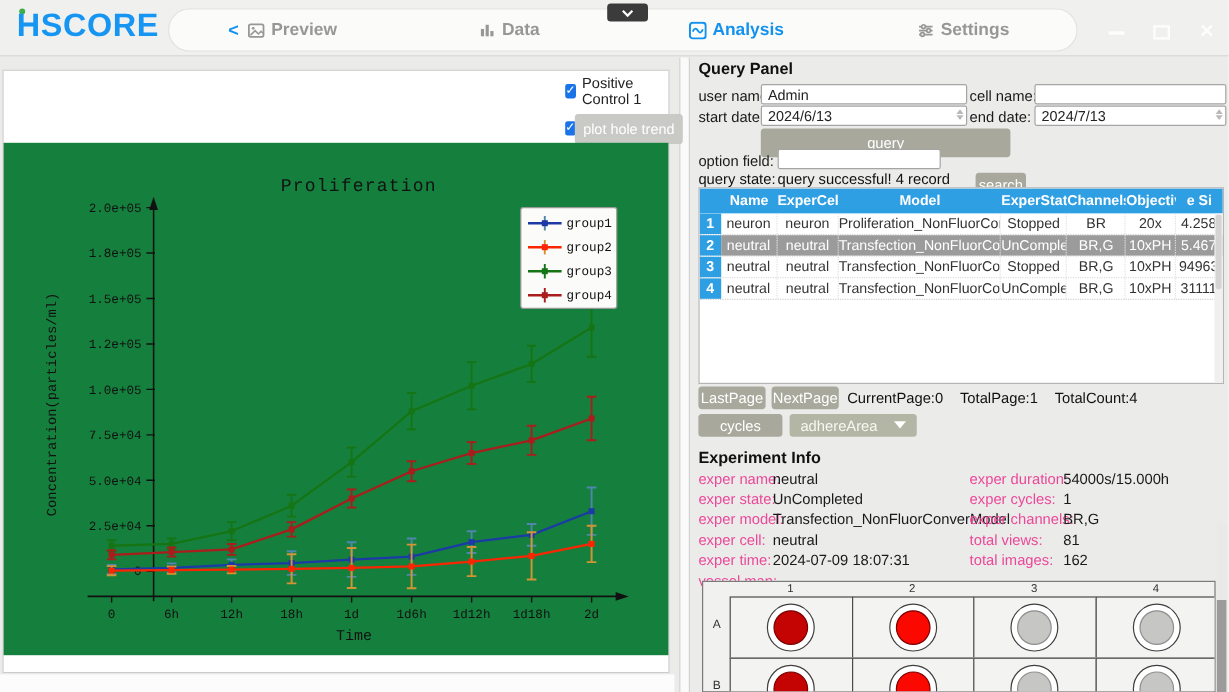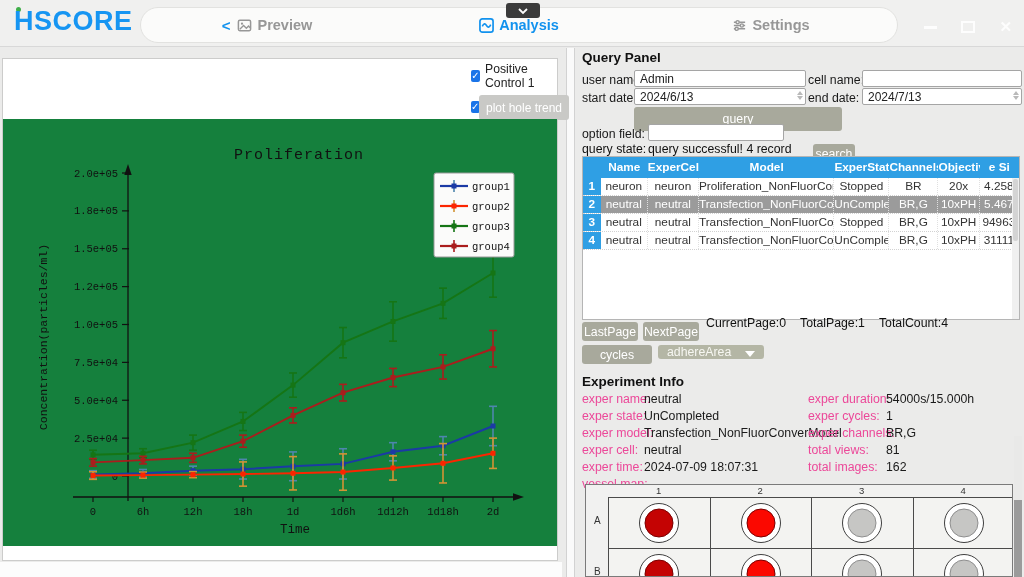--- a/index.html
+++ b/index.html
@@ -83,20 +83,30 @@
         <div class="nav-item">
           <span class="back-arrow">&lt;</span>
           <span style="display: flex;">
             <svg width="15" height="15" viewBox="0 0 16 16">
               <rect x="1.5" y="2.5" width="13" height="11" rx="1.5" fill="none" stroke="#979797" stroke-width="1.6"></rect>
               <circle cx="5.3" cy="6" r="1.2" fill="#979797"></circle>
               <path d="M3 12 L7 8 L10 11 L12.3 8.6 L14 10.4" stroke="#979797" stroke-width="1.4" fill="none"></path>
             </svg>
           </span>
           <span>Preview</span>
+        </div>
+        <div class="nav-item">
+          <span style="display: flex;">
+            <svg width="14" height="14" viewBox="0 0 16 16">
+              <rect x="2" y="7" width="3" height="7" fill="#979797"></rect>
+              <rect x="6.5" y="3" width="3" height="11" fill="#979797"></rect>
+              <rect x="11" y="9" width="3" height="5" fill="#979797"></rect>
+            </svg>
+          </span>
+          <span>Data</span>
         </div>
         <div class="nav-item active">
           <span style="display: flex;">
             <svg width="15" height="15" viewBox="0 0 16 16">
               <rect x="1" y="1" width="14" height="14" rx="2.5" fill="none" stroke="#1292ee" stroke-width="1.8"></rect>
               <path d="M3.5 9 C5 5.5 6.5 5.5 8 8 C9.5 10.5 11 10.5 12.5 7" stroke="#1292ee" stroke-width="1.7" fill="none"></path>
             </svg>
           </span>
           <span>Analysis</span>
         </div>
@@ -441,28 +451,28 @@
           <div class="tcell" style="width: 42px;">10xPH</div>
           <div class="tcell" style="width: 40px;">31111</div>
         </div>
         <div class="tbar">
           <i></i>
         </div>
       </div>
 
     <button class="sage-btn" style="left:4px;top:274px;width:56px;height:19px;">LastPage</button>
     <button class="sage-btn" style="left:65px;top:274px;width:56px;height:19px;">NextPage</button>
-    <div class="pag-info" id="pag-info" style="left:128px;top:268px;align-items:center;">
+    <div class="pag-info" id="pag-info" style="left:128px;top:277px;align-items:center;">
         <span>CurrentPage:0</span>
         <span>TotalPage:1</span>
         <span>TotalCount:4</span>
       </div>
 
     <button class="sage-btn" style="left:4px;top:297px;width:70px;height:19px;">cycles</button>
-    <button class="adhere" style="left:80px;top:297px;width:106px;height:14px;"><span>adhereArea</span><span class="caret"></span></button>
+    <button class="adhere" style="left:80px;top:297px;width:106px;height:19px;"><span>adhereArea</span><span class="caret"></span></button>
 
     <div class="rp-title" style="left:4px;top:326px;">Experiment Info</div>
     <div id="info-rows">
         <span class="info-lbl" style="left: 4px; top: 344px;">exper name:</span>
         <span class="info-val" style="left: 66px; top: 344px;">neutral</span>
         <span class="info-lbl" style="left: 4px; top: 361px;">exper state:</span>
         <span class="info-val" style="left: 66px; top: 361px;">UnCompleted</span>
         <span class="info-lbl" style="left: 4px; top: 378px;">exper model:</span>
         <span class="info-val" style="left: 66px; top: 378px;">Transfection_NonFluorConverModel</span>
         <span class="info-lbl" style="left: 4px; top: 395px;">exper cell:</span>

